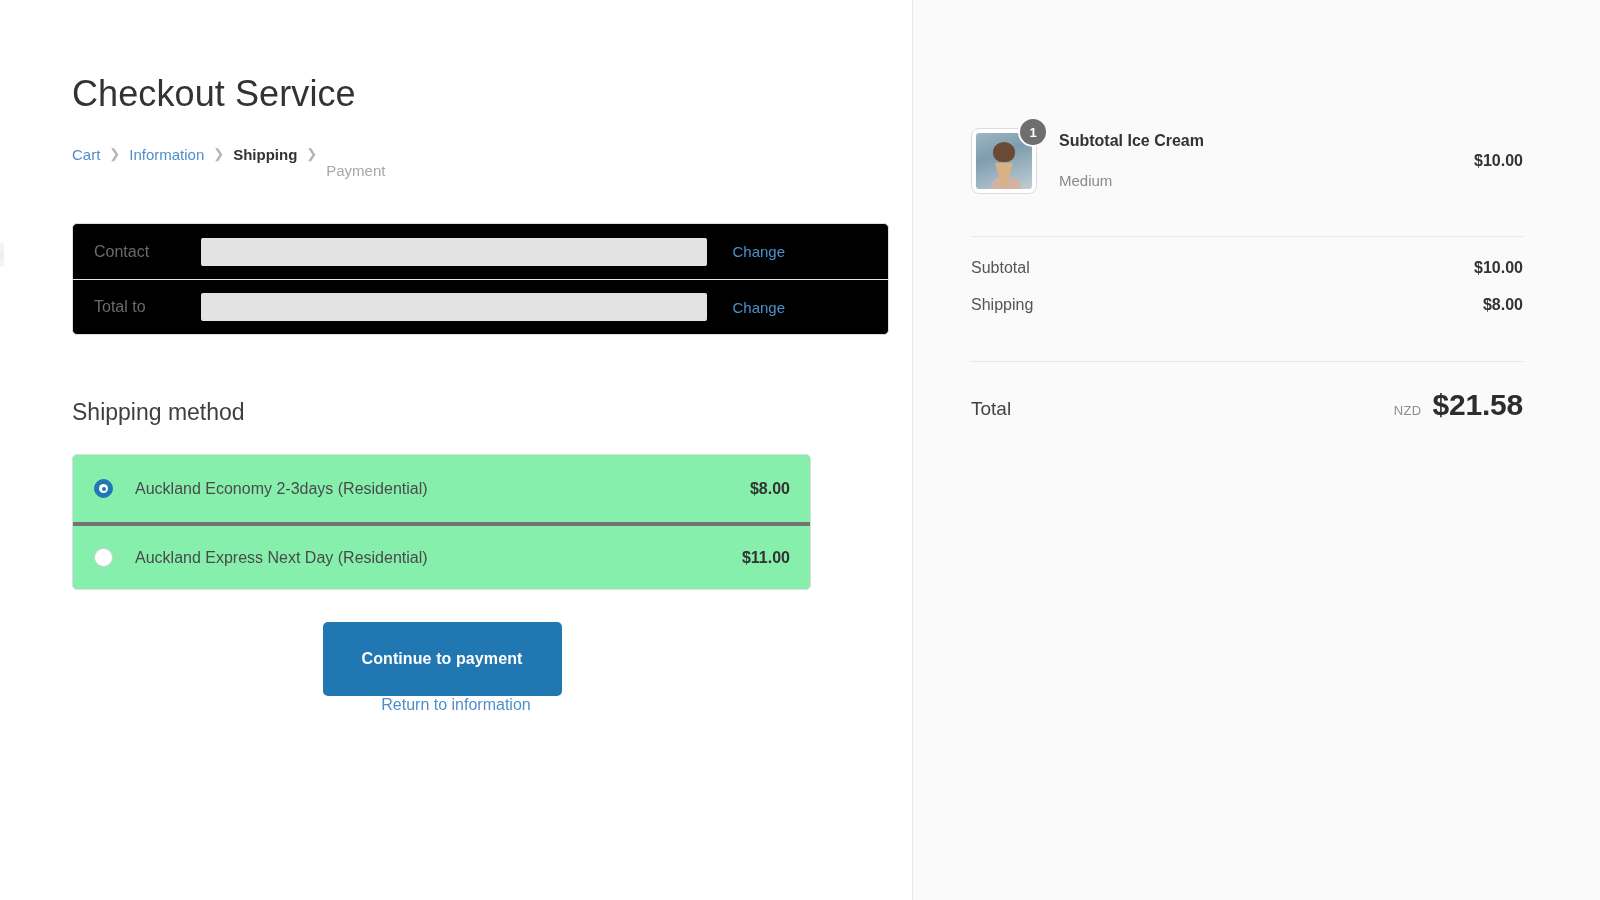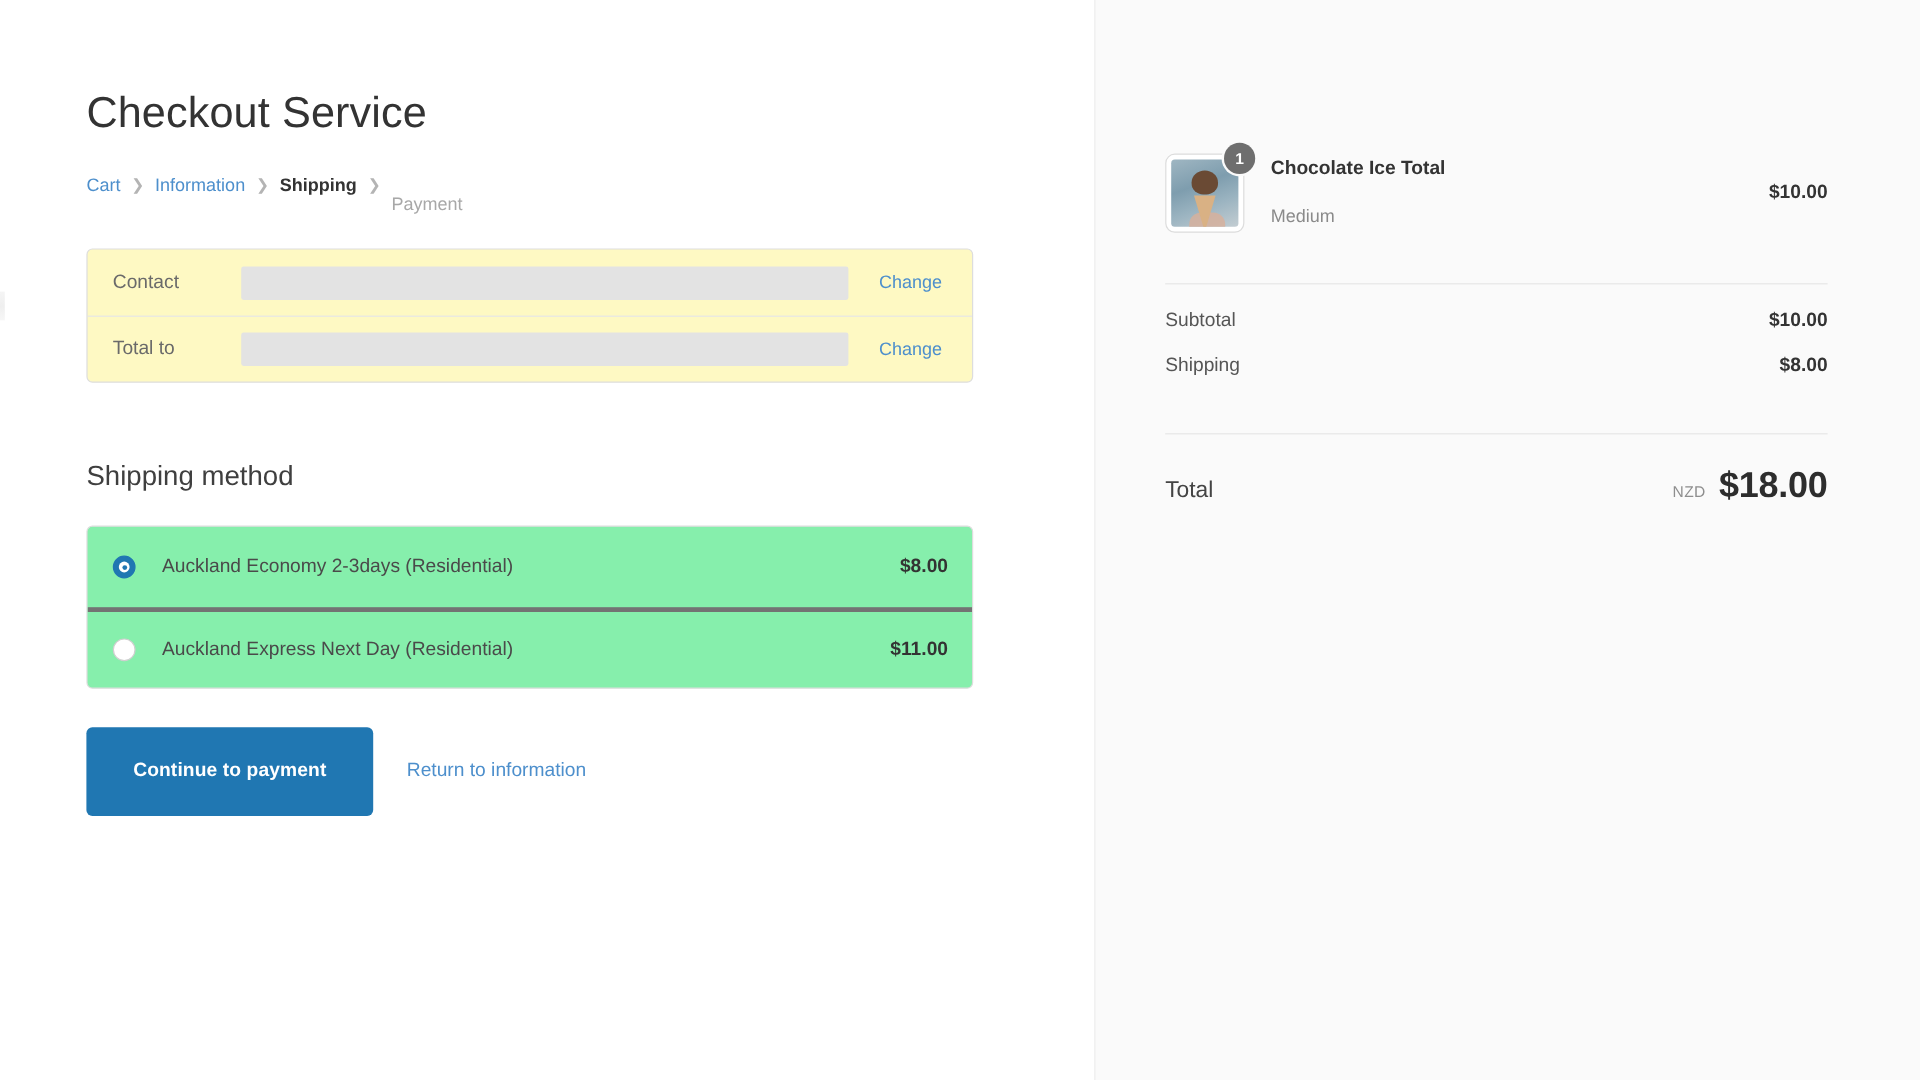--- a/index.html
+++ b/index.html
@@ -91,26 +91,26 @@
   .crumb-sep {
     color: #b4b4b4;
     font-size: 13px;
     margin: 0 9px;
     display: inline-block;
     transform: translateY(-1px);
   }
 
   
   .review-card {
-    margin-top: 26px;
-    width: 739px;
+    margin-top: 42px;
+    width: 817px;
     border: 1px solid #dddddd;
     border-radius: 5px;
     box-sizing: border-box;
-    background: #fef9c3;
+    background: #000000;
   }
   .review-row {
     display: flex;
     align-items: center;
     height: 55px;
     padding: 0 18px 0 21px;
     box-sizing: border-box;
   }
   .review-row + .review-row {
     border-top: 1px solid #e6e6e6;
@@ -216,20 +216,21 @@
     font-weight: bold;
     color: #333333;
     flex: 0 0 auto;
   }
 
   
   .actions {
     margin-top: 32px;
     display: flex;
     align-items: center;
+    flex-direction: column;
   }
   .primary-btn {
     width: 239px;
     height: 74px;
     background: #2077b2;
     color: #ffffff;
     border: none;
     border-radius: 5px;
     font-size: 16px;
     font-weight: bold;
@@ -474,21 +475,21 @@
           <div class="thumb">
             <div class="thumb-img">
               <span class="hand"></span>
               <span class="cone"></span>
               <span class="scoop"></span>
             </div>
           </div>
           <div class="qty-badge">1</div>
         </div>
         <div class="item-text">
-          <div class="item-name">Chocolate Ice Total</div>
+          <div class="item-name">Subtotal Ice Cream</div>
           <div class="item-variant">Medium</div>
         </div>
         <div class="item-price">$10.00</div>
       </div>
 
       <div class="divider first"></div>
 
       <div class="totals">
         <div class="total-row">
           <span class="total-label">Subtotal</span>
@@ -499,20 +500,20 @@
           <span class="total-value">$8.00</span>
         </div>
       </div>
 
       <div class="divider second"></div>
 
       <div class="grand-row">
         <span class="grand-label">Total</span>
         <span class="grand-right">
           <span class="currency">NZD</span>
-          <span class="grand-value">$18.00</span>
+          <span class="grand-value">$21.58</span>
         </span>
       </div>
 
     </div>
   </div>
 
 </div>
 
 </body></html>

